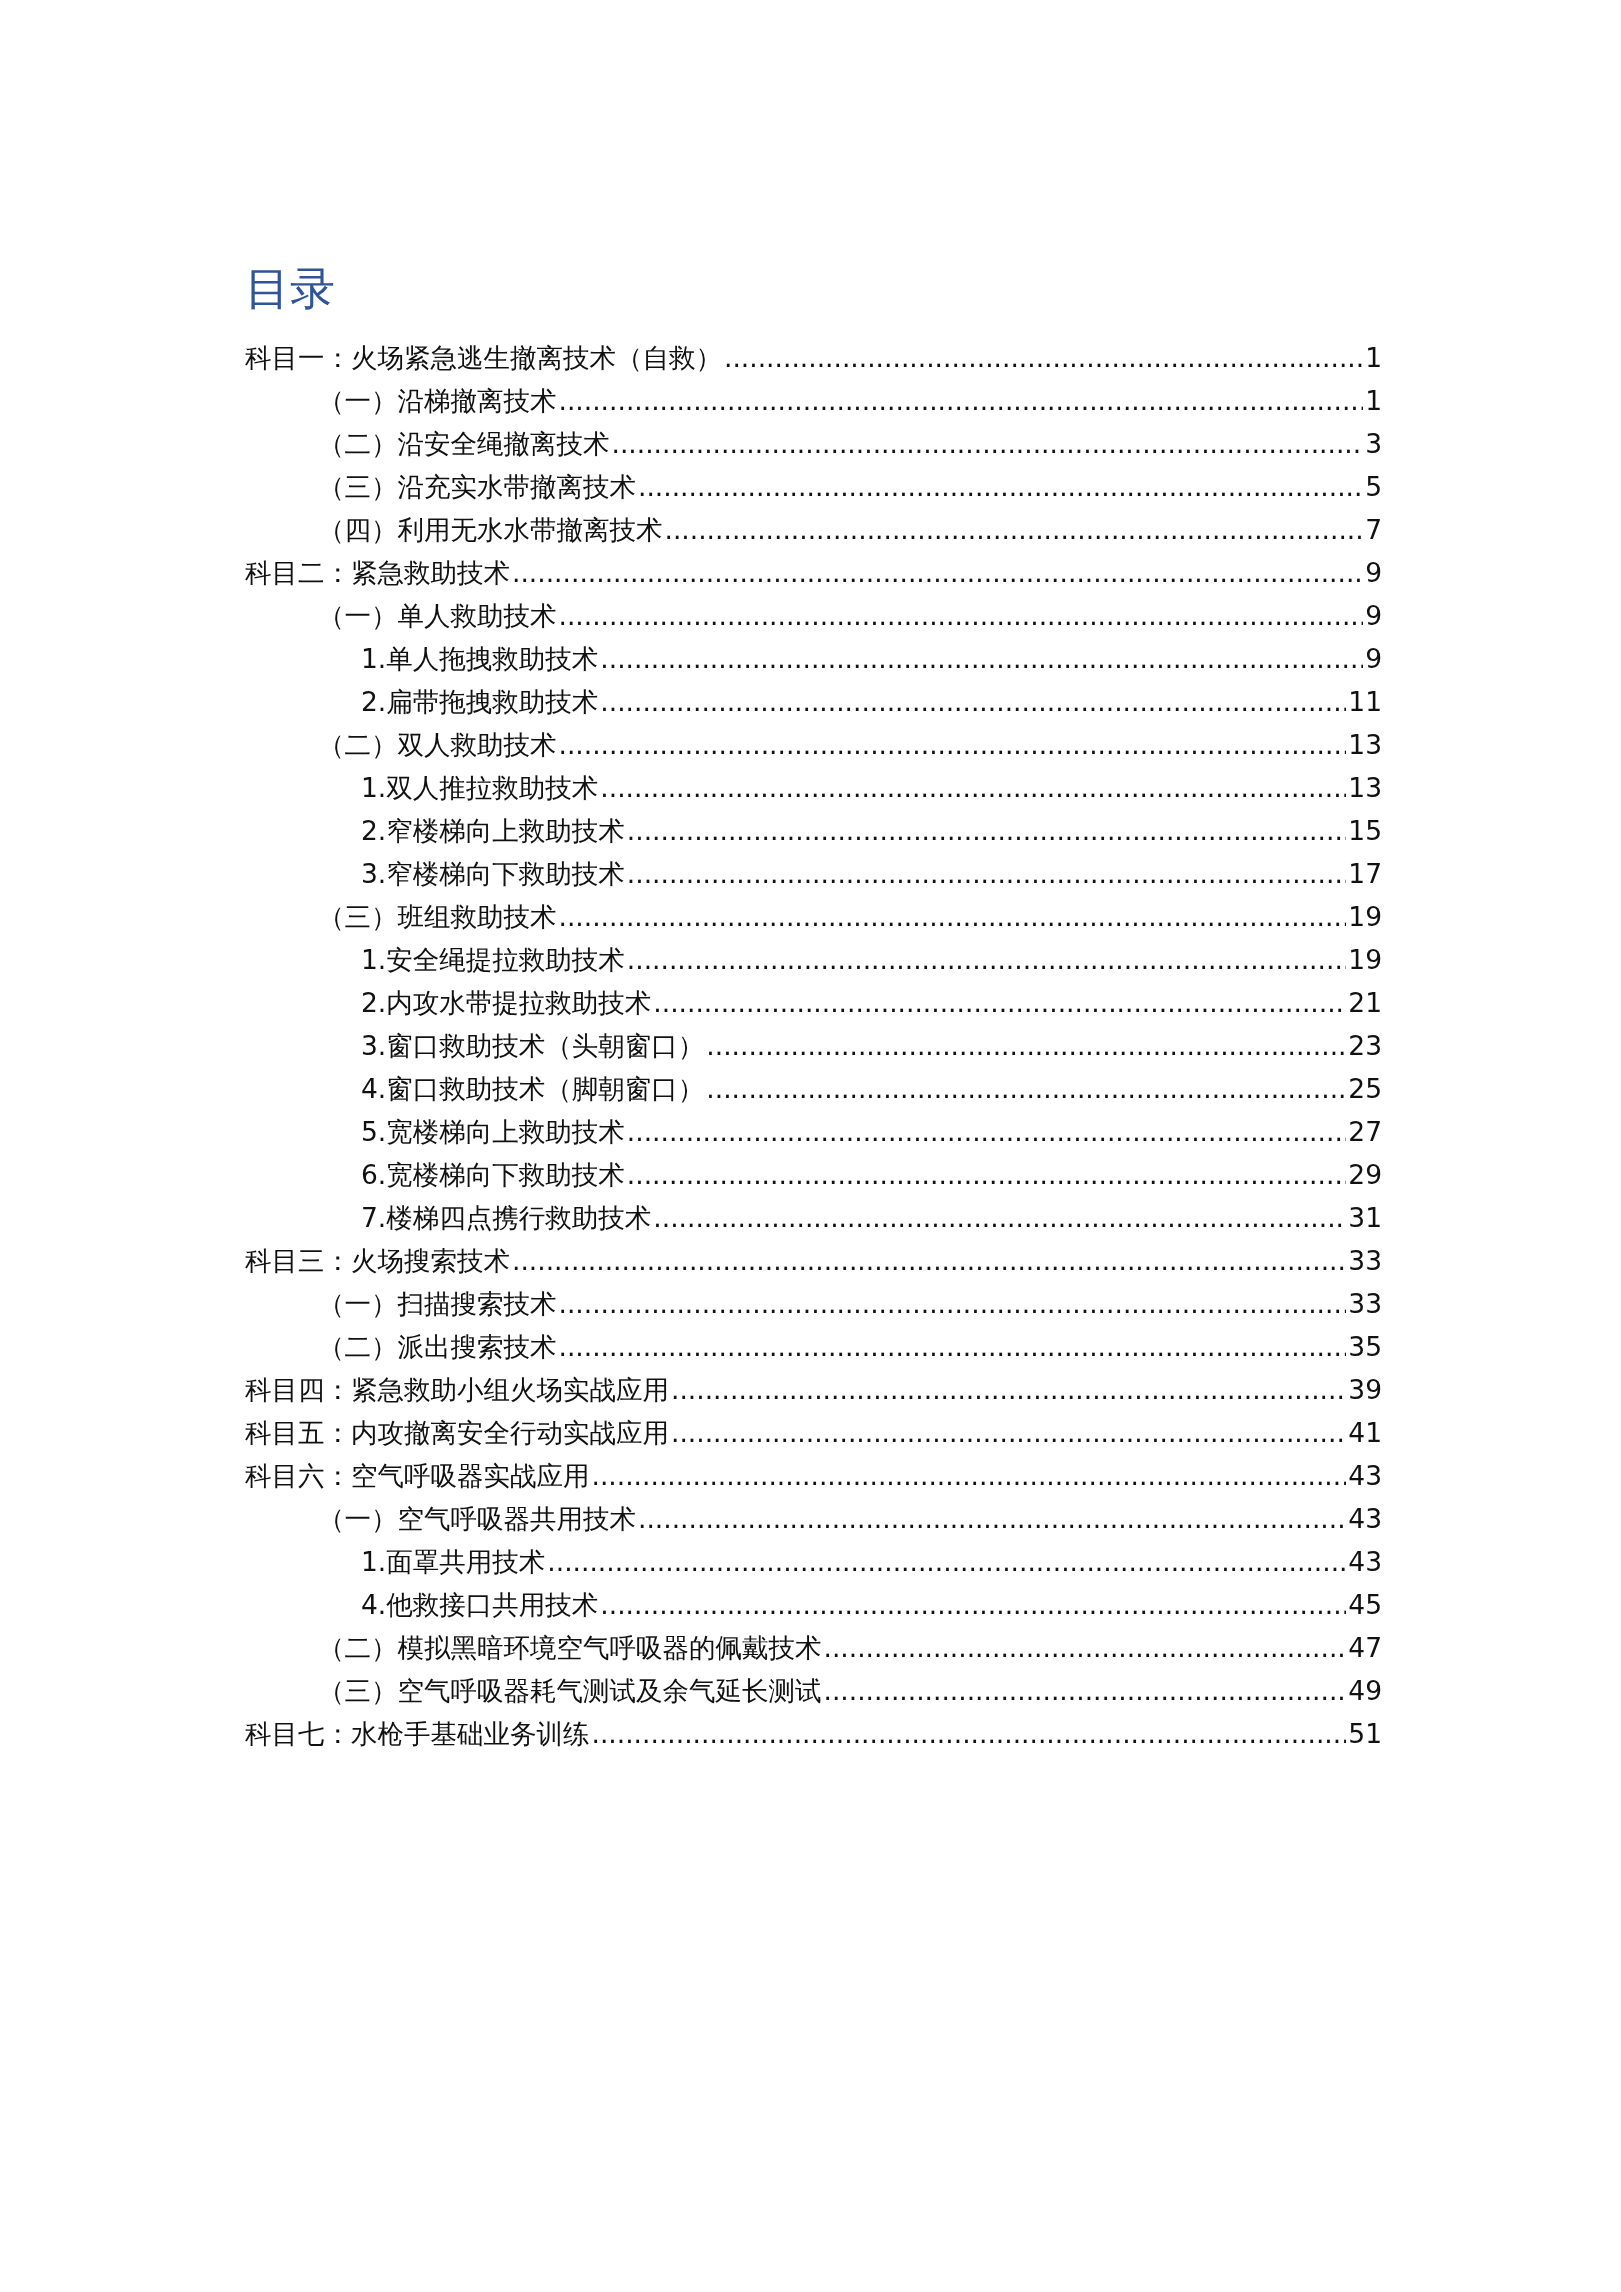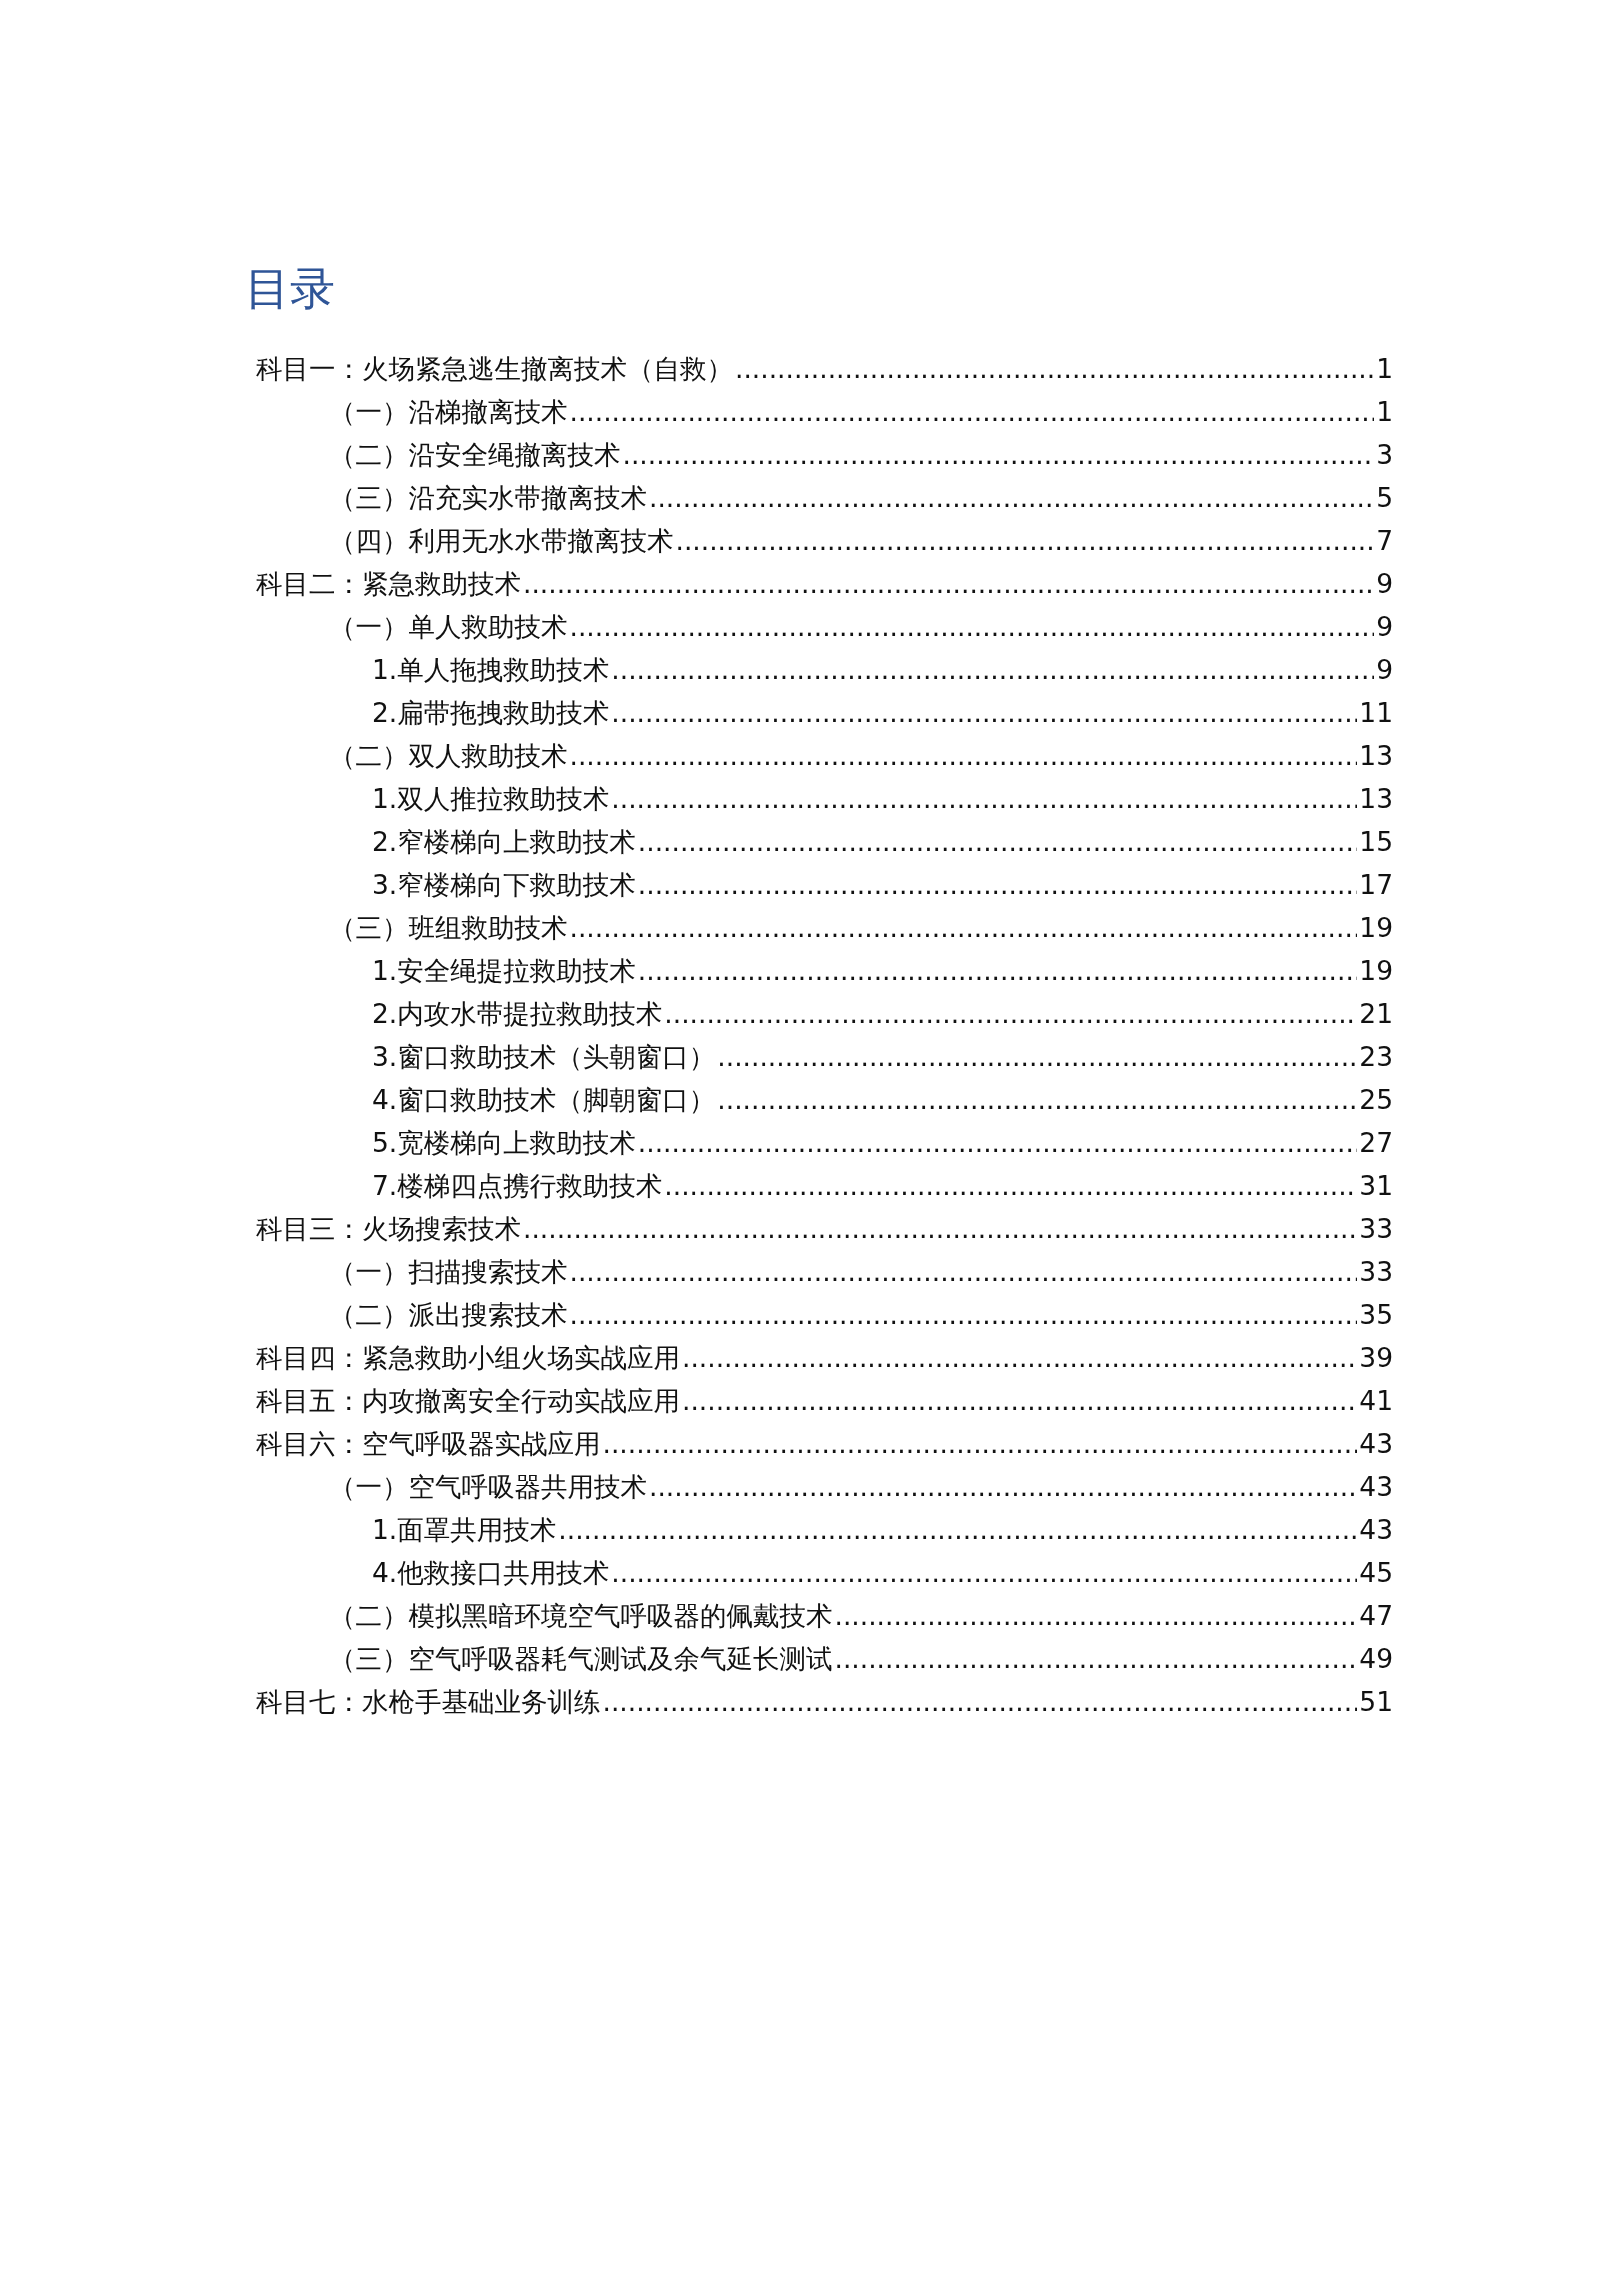--- a/index.html
+++ b/index.html
@@ -1,21 +1,21 @@
 <!DOCTYPE html>
 <html><head>
 <meta charset="utf-8">
 <style>
   html, body { margin: 0; padding: 0; background: #ffffff; }
   body { width: 1621px; height: 2293px; position: relative; overflow: hidden;
          font-family: "DejaVu Sans", "Liberation Sans", sans-serif; color: #111; }
   .page { position: absolute; left: 0; top: 0; width: 1621px; height: 1922px; background: #fff; }
   .toc-title { position: absolute; left: 245px; top: 257px; font-size: 45px; line-height: 63px;
                color: #2F5597; font-weight: normal; margin: 0; }
-  .toc-list { position: absolute; left: 245px; top: 336px; width: 1137px; margin: 11px; padding: 0; list-style: none; }
+  .toc-list { position: absolute; left: 245px; top: 336px; width: 1137px; margin: 0; padding: 0; list-style: none; }
   .toc-entry { display: flex; align-items: baseline; height: 43px; line-height: 43px;
                font-size: 26.5px; white-space: nowrap; overflow: hidden; }
   .toc-entry.l1 { padding-left: 0; }
   .toc-entry.l2 { padding-left: 73px; }
   .toc-entry.l3 { padding-left: 116px; }
   .toc-text { flex: 0 0 auto; }
   .toc-leader { flex: 1 1 auto; overflow: hidden; margin: 0 2px; letter-spacing: 0px; color: #111; }
   .toc-leader::before { content: "........................................................................................................................................................................................................................................................"; }
   .toc-page { flex: 0 0 auto; text-align: right; }
 </style>
@@ -114,20 +114,25 @@
     <span class="toc-text">4.窗口救助技术（脚朝窗口）</span>
     <span class="toc-leader"></span>
     <span class="toc-page">25</span>
   </li>
       <li class="toc-entry l3">
     <span class="toc-text">5.宽楼梯向上救助技术</span>
     <span class="toc-leader"></span>
     <span class="toc-page">27</span>
   </li>
       <li class="toc-entry l3">
+    <span class="toc-text">6.宽楼梯向下救助技术</span>
+    <span class="toc-leader"></span>
+    <span class="toc-page">29</span>
+  </li>
+      <li class="toc-entry l3">
     <span class="toc-text">7.楼梯四点携行救助技术</span>
     <span class="toc-leader"></span>
     <span class="toc-page">31</span>
   </li>
       <li class="toc-entry l1">
     <span class="toc-text">科目三：火场搜索技术</span>
     <span class="toc-leader"></span>
     <span class="toc-page">33</span>
   </li>
       <li class="toc-entry l2">

